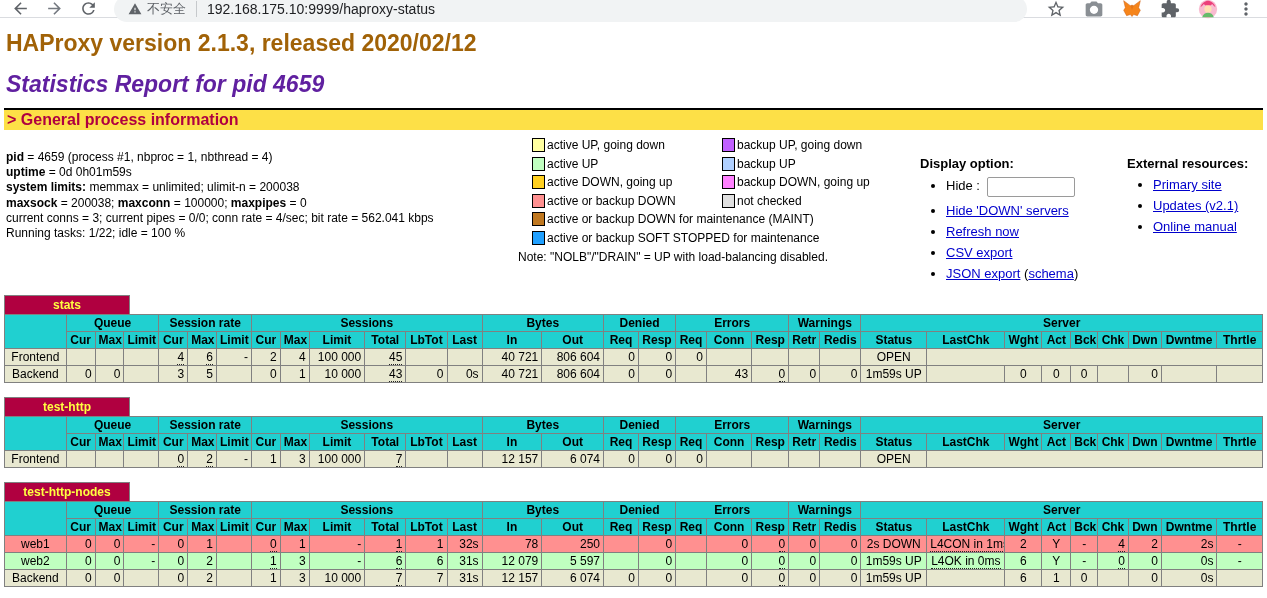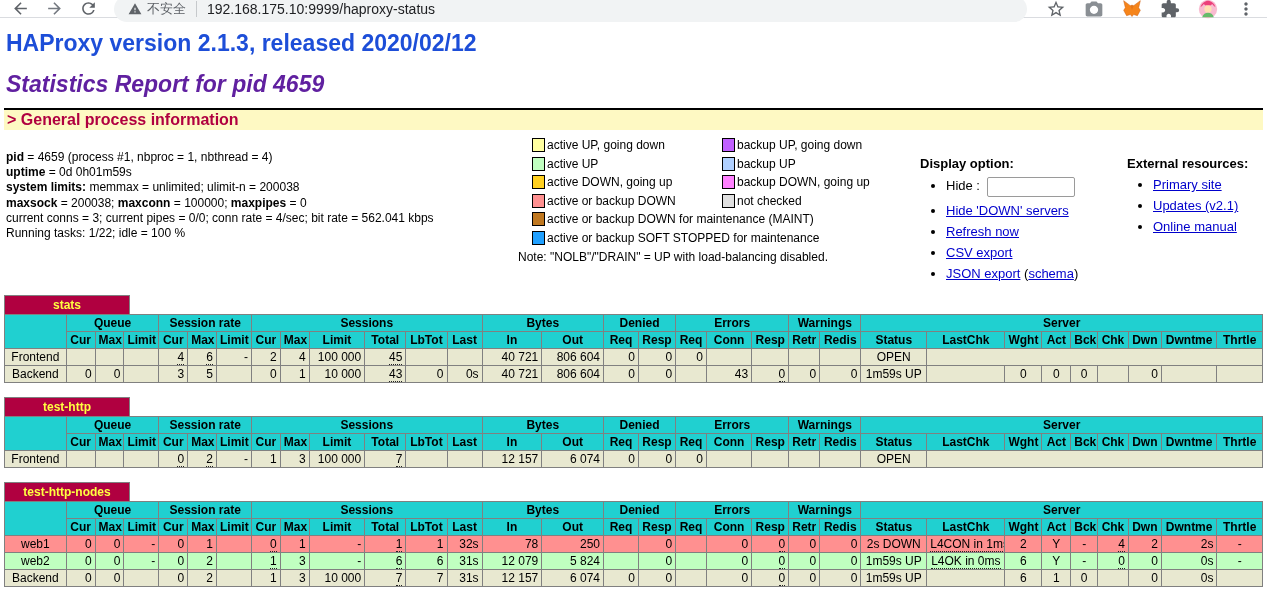--- a/index.html
+++ b/index.html
@@ -24,24 +24,24 @@
   }
   .omnibox .warn svg { width:14px; height:14px; fill:#5f6368; margin-right:5px; display:block; }
   .omnibox .sep { width:1px; height:16px; background:#c6c9cc; margin:0 10px; }
   .omnibox .url { color:#202124; font-size:14px; }
   .right-icons { display:flex; align-items:center; gap:16px; padding-left:4px; }
   .right-icons .ic { width:22px; height:22px; display:flex; align-items:center; justify-content:center; cursor:pointer; }
   .right-icons svg { width:20px; height:20px; }
   
   .page { padding:0 4px; }
   .h1 { margin:12px 0 0 2px; font-size:23px; font-weight:bold; }
-  .h1 a { color:#1d4ed8; text-decoration:none; }
+  .h1 a { color:#a16207; text-decoration:none; }
   .h2 { margin:14px 0 10px 2px; font-size:23px; font-weight:bold; font-style:italic; color:#6020a0; }
   .hr { border-bottom:2px solid #000; margin:0; }
-  .h3 { font-size:16px; font-weight:bold; color:#b00040; background:#fef9c3; padding:1px 3px; margin:0; }
+  .h3 { font-size:16px; font-weight:bold; color:#b00040; background:#fde047; padding:1px 3px; margin:0; }
   
   .info-section { display:flex; margin-top:4px; font-size:12px; }
   .proc-info { width:528px; padding:16px 0 0 2px; line-height:15.2px; }
   .legend { width:388px; padding-top:2px; }
   .legend-row { display:flex; align-items:center; height:18.5px; }
   .legend-cell { display:flex; align-items:center; }
   .legend-cell.l { width:190px; }
   .swatch { width:13px; height:14px; border:1px solid #000; margin-right:2px; flex:0 0 auto; }
   .legend-note { margin-top:3px; margin-left:-14px; font-size:12px; }
   .opt-col { font-size:13px;margin-top:22px; }
@@ -613,21 +613,21 @@
               <td class="r">0</td>
               <td class="r">2</td>
               <td class="r"></td>
               <td class="r"><span class="dotted">1</span></td>
               <td class="r">3</td>
               <td class="r">-</td>
               <td class="r"><span class="dotted">6</span></td>
               <td class="r">6</td>
               <td class="r">31s</td>
               <td class="r">12 079</td>
-              <td class="r">5 824</td>
+              <td class="r">5 597</td>
               <td class="r"></td>
               <td class="r">0</td>
               <td class="r"></td>
               <td class="r">0</td>
               <td class="r"><span class="dotted">0</span></td>
               <td class="r">0</td>
               <td class="r">0</td>
               <td class="c">1m59s UP</td>
               <td class="c"><span class="dotted">L4OK in 0ms</span></td>
               <td class="c">6</td>

